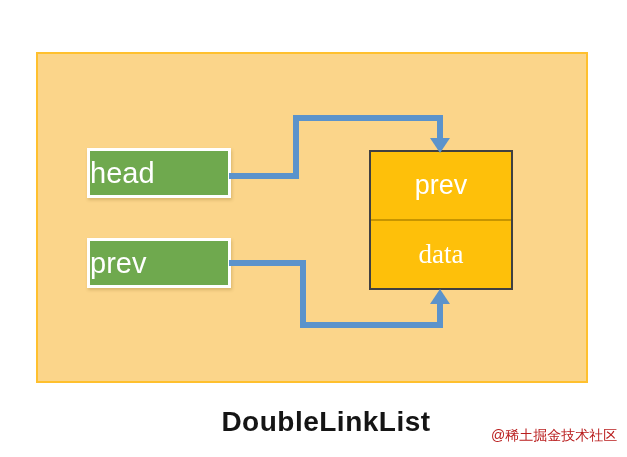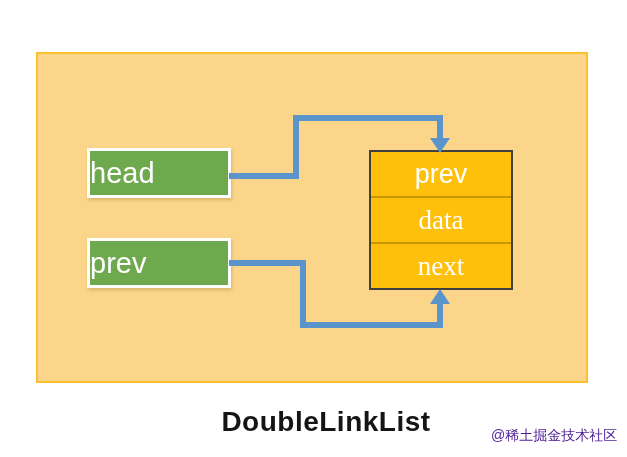--- a/index.html
+++ b/index.html
@@ -86,21 +86,21 @@
     font-size: 28px;
     font-weight: bold;
     color: #151515;
     letter-spacing: 0.5px;
   }
   .watermark {
     position: absolute;
     left: 491px;
     top: 427px;
     font-size: 14px;
-    color: #4c1d95;
+    color: #b91c1c;
   }
 </style>
 </head>
 <body>
 
 <div class="canvas">
 
   <div class="panel"></div>
 
   <div class="pointer-box pointer-head">
@@ -111,23 +111,20 @@
     <span>prev</span>
   </div>
 
   <div class="node">
     <div class="node-cell">
       <span>prev</span>
     </div>
     <div class="node-cell">
       <span>data</span>
     </div>
-    <div class="node-cell">
-      <span>next</span>
-    </div>
   </div>
 
   <svg class="connectors" viewBox="0 0 627 457" xmlns="http://www.w3.org/2000/svg">
 
     <path d="M 229 176 H 296 V 118 H 440 V 140" fill="none" stroke="#5B93CB" stroke-width="6"></path>
     <polygon points="430,138 450,138 440,153" fill="#5B93CB"></polygon>
 
     <path d="M 229 263 H 303 V 325 H 440 V 302" fill="none" stroke="#5B93CB" stroke-width="6"></path>
     <polygon points="430,304 450,304 440,289" fill="#5B93CB"></polygon>
   </svg>

